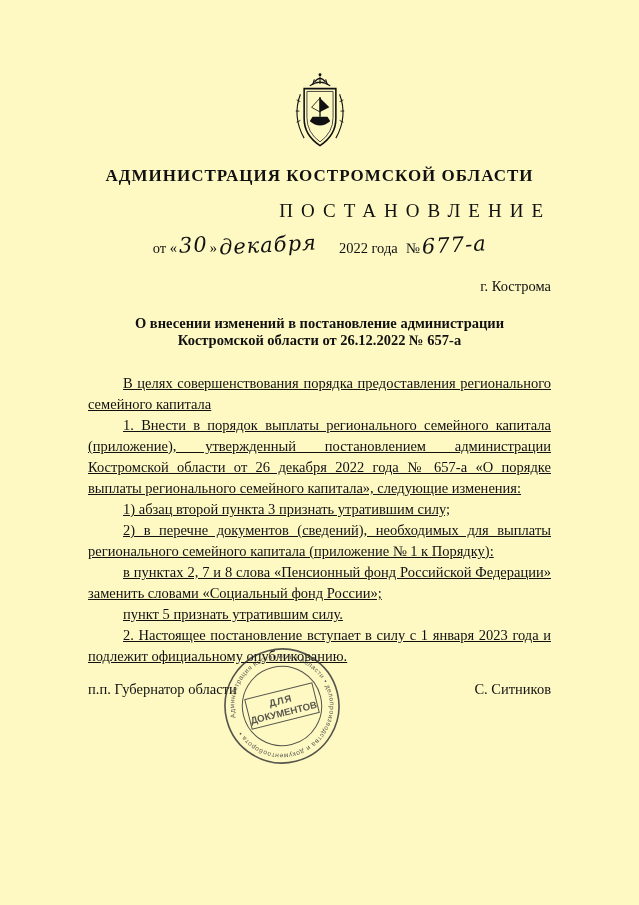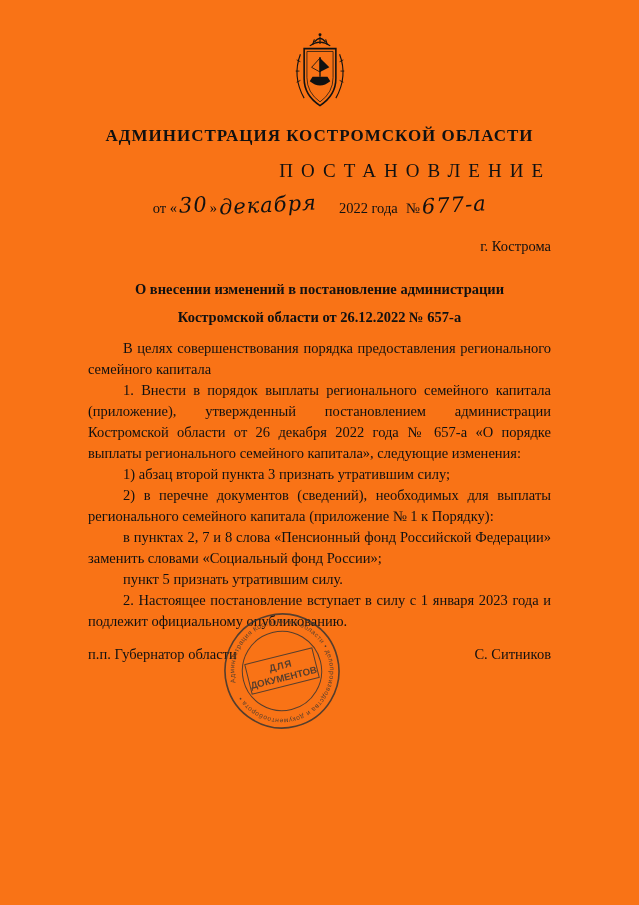--- a/index.html
+++ b/index.html
@@ -1,22 +1,22 @@
 <!DOCTYPE html>
 <html><head>
 <meta charset="utf-8">
 <style>
   html,body{margin:0;padding:0;background:#e8e8e8;}
   .page{
     position:relative;
     width:639px;height:905px;
     margin:0 auto;
-    background:#f97316;
+    background:#fef9c3;
     box-sizing:border-box;
-    padding:30px 88px 0 88px;
+    padding:70px 88px 0 88px;
     font-family:"Liberation Serif", serif;
     color:#111;
     overflow:hidden;
   }
   .emblem{width:66px;height:84px;margin:0 auto;display:block;}
   .org-name{
     margin-top:12px;text-align:center;
     font-size:17px;font-weight:bold;letter-spacing:1px;
     white-space:nowrap;
   }
@@ -33,24 +33,24 @@
     font-family:"DejaVu Serif", serif;
     font-style:italic;
     font-size:21px;
     display:inline-block;
     transform:rotate(-3deg) translateY(-1px);
     letter-spacing:1px;
   }
   .city{margin-top:16px;text-align:right;font-size:14.5px;}
   .doc-title{
     margin-top:20px;text-align:center;
-    font-size:14.5px;font-weight:bold;line-height:28px;
+    font-size:14.5px;font-weight:bold;line-height:17px;
     white-space:pre-line;
   }
-  .body-text{margin-top:7px;font-size:14.5px;line-height:21px;}
+  .body-text{margin-top:24px;font-size:14.5px;line-height:21px;text-decoration:underline;}
   .body-text p{
     margin:0;text-align:justify;text-indent:35px;
   }
   .signature{
     margin-top:14px;
     position:relative;
     display:flex;justify-content:space-between;align-items:flex-start;
     font-size:14.5px;
   }
   .stamp{

